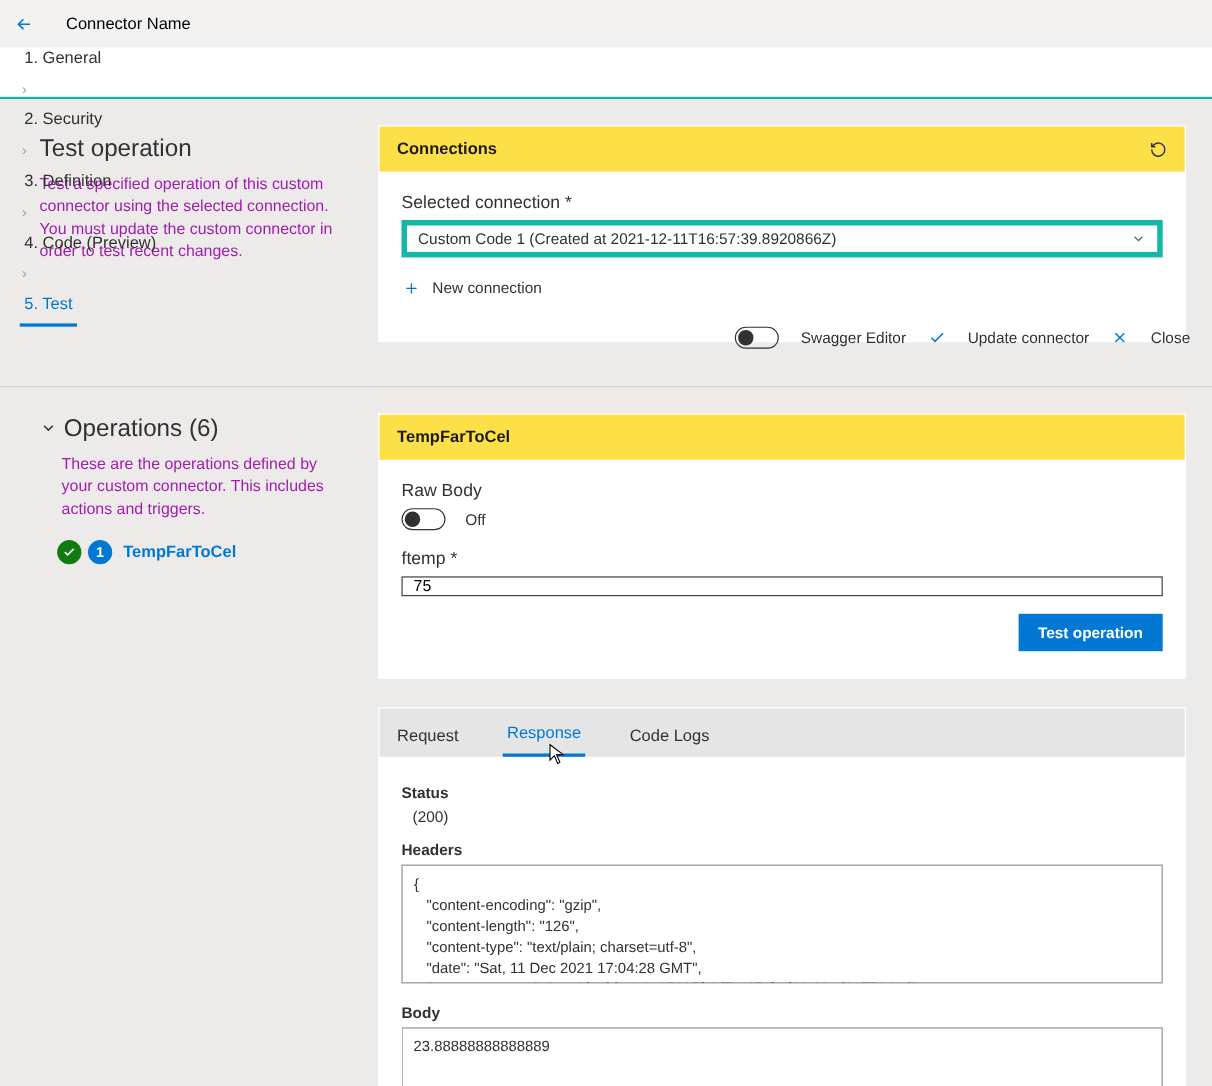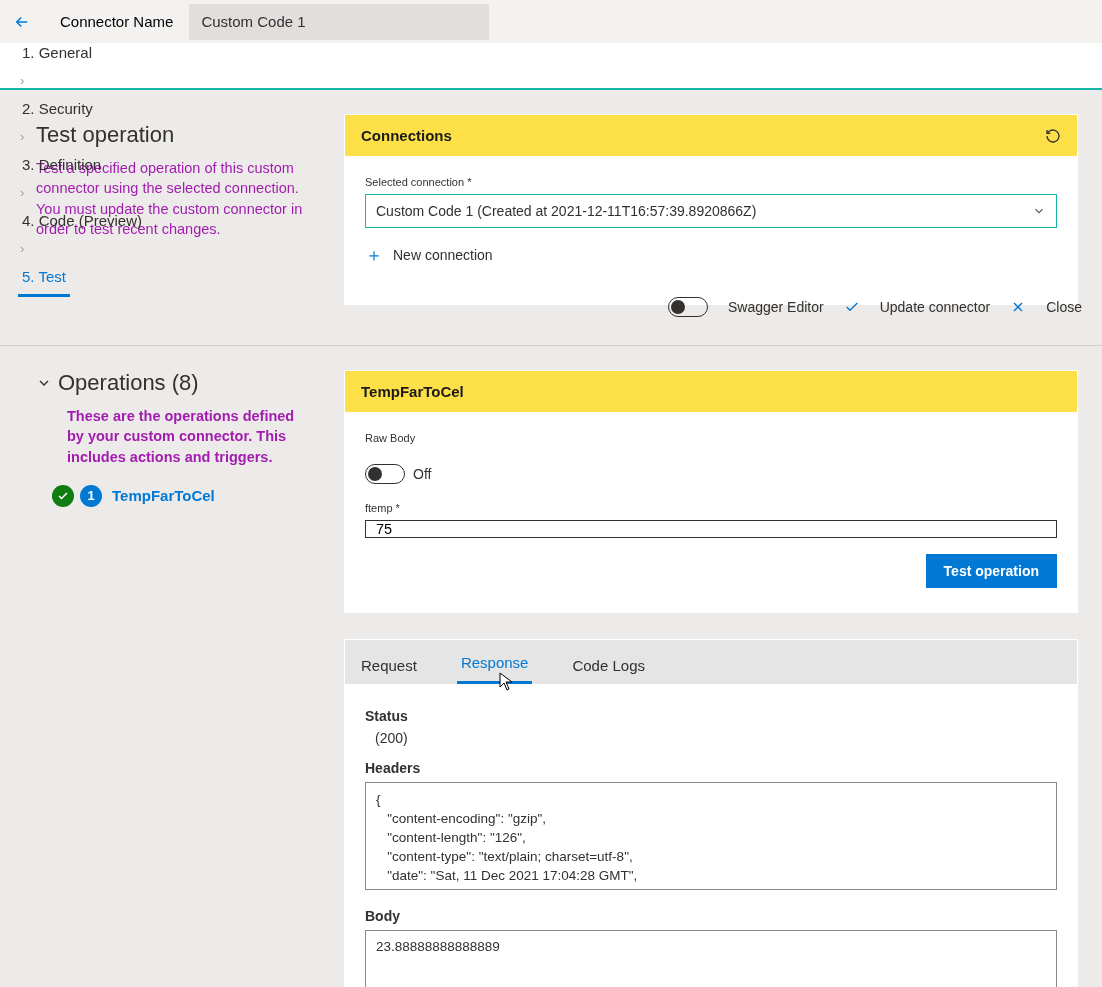--- a/index.html
+++ b/index.html
@@ -148,26 +148,26 @@
     font-weight: 600;
     color: #1b1a19;
     display: flex;
     align-items: center;
     justify-content: space-between;
   }
   .card-body {
     padding: 20px 20px 40px 20px;
   }
   .field-label {
-    font-size: 11px;
+    font-size: 16px;
     color: #323130;
     margin-bottom: 6px;
   }
   .dropdown {
-    border: 1px solid #14b8a6;
+    border: 5px solid #14b8a6;
     height: 34px;
     display: flex;
     align-items: center;
     justify-content: space-between;
     padding: 0 10px;
     font-size: 14px;
     cursor: pointer;
   }
   .new-conn {
     display: flex;
@@ -214,22 +214,22 @@
   .blue { background: #0078d4; }
   .op-name {
     color: #0078d4;
     font-weight: 600;
     font-size: 15px;
     margin-left: 4px;
   }
   .toggle-row {
     display: flex;
     align-items: center;
-    gap: 8px;
-    margin: 20px 0 18px;
+    gap: 18px;
+    margin: 6px 0 18px;
   }
   .text-input {
     width: 100%;
     height: 18px;
     border: 1px solid #323130;
     padding: 0 10px;
     font-size: 14.5px;
     font-family: inherit;
   }
   .btn-primary {
@@ -305,23 +305,20 @@
 <body>
 
 <div class="top-header">
   <div class="back-btn">
     <svg width="18" height="18" viewBox="0 0 24 24" fill="none" stroke-width="2">
         <path d="M19 12H5"></path>
         <path d="M11 18l-6-6 6-6"></path>
       </svg>
   </div>
   <div class="conn-label">Connector Name</div>
-  <div class="conn-name-box">
-    <span>Custom Code 1</span>
-  </div>
 </div>
 
 <div class="step-row">
   <span class="step">1. General</span>
   <span class="chev-sep">›</span>
   <span class="step">2. Security</span>
   <span class="chev-sep">›</span>
   <span class="step">3. Definition</span>
   <span class="chev-sep">›</span>
   <span class="step">4. Code (Preview)</span>
@@ -390,23 +387,23 @@
 
   <div class="hr"></div>
 
   <div class="layout">
 
     <div class="leftcol">
       <div class="op-toggle">
         <svg width="16" height="16" viewBox="0 0 24 24" fill="none" stroke-width="2">
             <path d="M6 9l6 6 6-6"></path>
           </svg>
-        <h2 style="margin:0;font-weight:400;font-size:22px;">Operations (8)</h2>
+        <h2 style="margin:0;font-weight:400;font-size:22px;">Operations (6)</h2>
       </div>
-      <p style="margin-top:10px; margin-left:31px;font-weight:bold;">These are the operations defined by your custom connector. This includes actions and triggers.</p>
+      <p style="margin-top:10px; margin-left:20px;">These are the operations defined by your custom connector. This includes actions and triggers.</p>
       <div class="op-item" style="margin-left:16px;">
         <span class="circle green">
           <svg width="12" height="12" viewBox="0 0 24 24" fill="none" stroke="#fff" stroke-width="3">
               <path d="M20 6L9 17l-5-5"></path>
             </svg>
         </span>
         <span class="circle blue">1</span>
         <span class="op-name">TempFarToCel</span>
       </div>
     </div>

